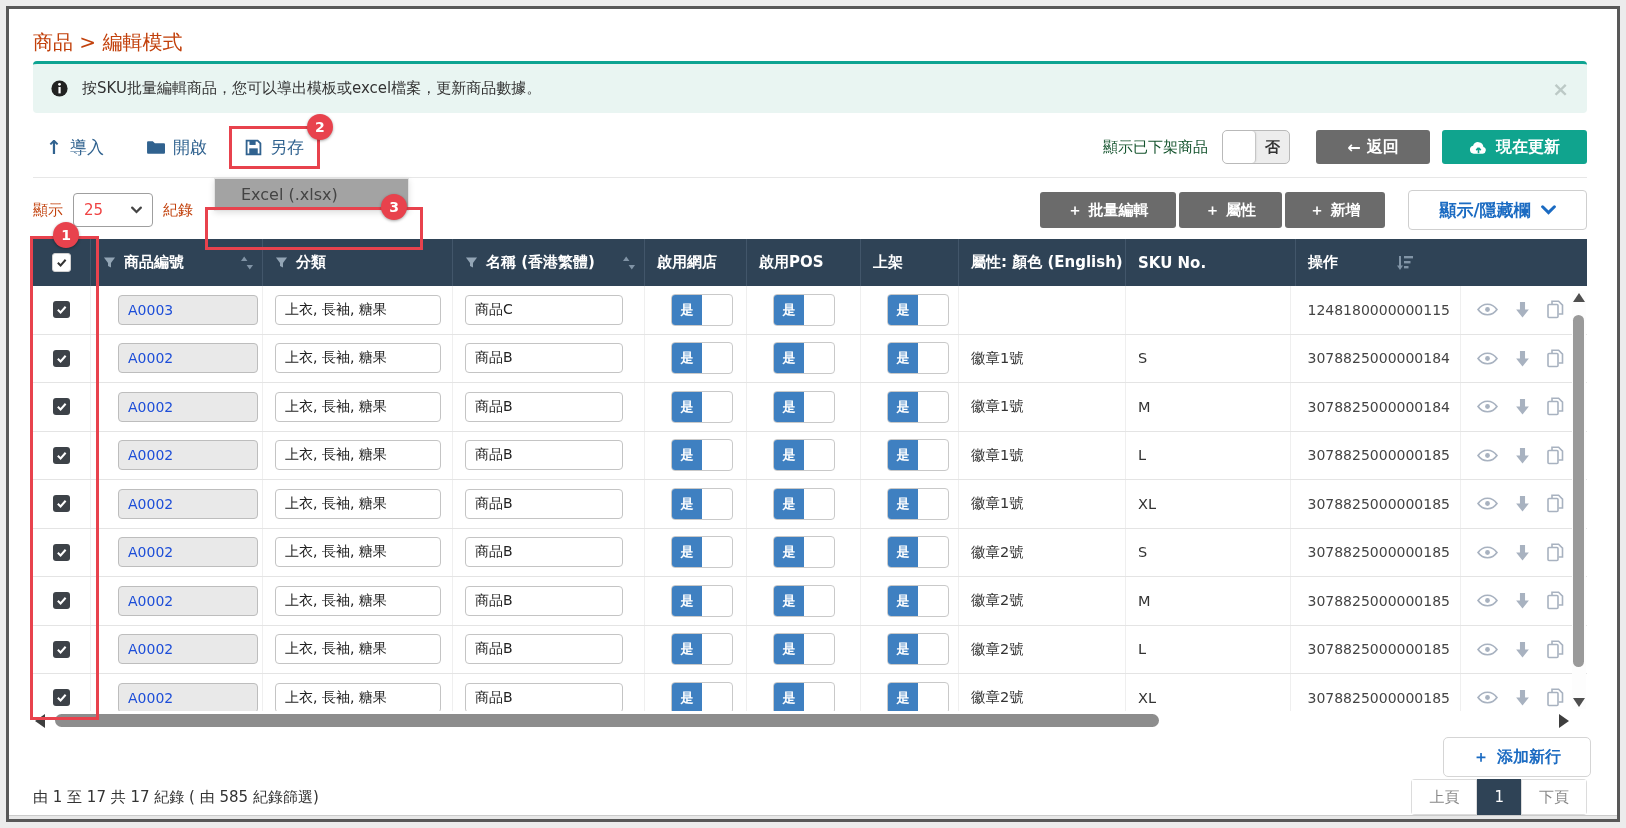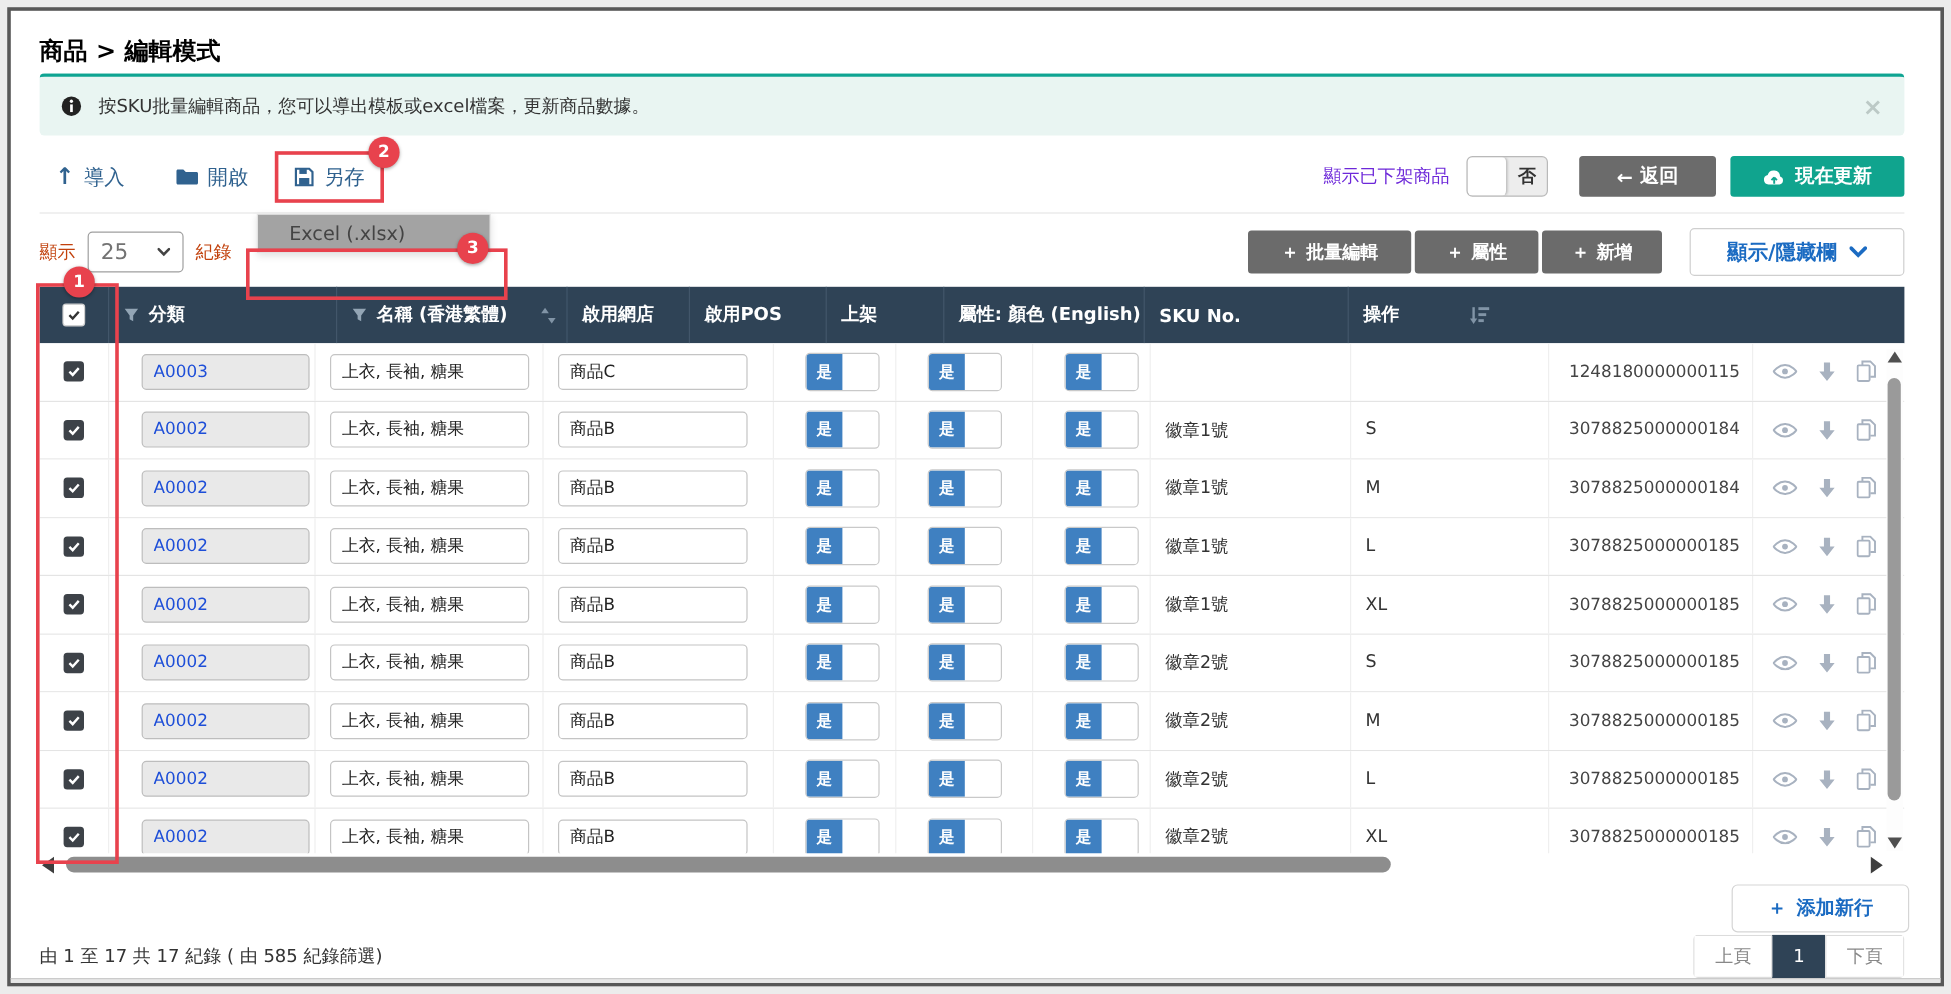--- a/index.html
+++ b/index.html
@@ -1,50 +1,50 @@
 <!DOCTYPE html>
 <html><head>
 <meta charset="utf-8">
 <style>
   html,body{margin:0;padding:0;width:1626px;height:828px;overflow:hidden;background:#ececec;
     font-family:"DejaVu Sans","Liberation Sans",sans-serif;}
   .window{position:fixed;inset:6px;border:3px solid #585858;background:#fff;}
   .ic{display:inline-block;vertical-align:middle;}
 
   
-  .page-title{position:absolute;top:20px;left:24px;font-size:20px;font-weight:bold;color:#000000;}
+  .page-title{position:absolute;top:20px;left:24px;font-size:20px;font-weight:normal;color:#c2410c;}
   .banner{position:absolute;top:52px;left:24px;width:1554px;height:52px;background:#e9f5f2;
     border-top:3px solid #0ea492;border-radius:4px;display:flex;align-items:center;padding:0 18px;box-sizing:border-box;}
   .banner .info-ic{color:#222;width:17px;height:17px;margin-right:14px;}
   .banner .btxt{font-size:15px;color:#333;}
   .banner .close{margin-left:auto;color:#bcc9c6;font-size:20px;font-weight:bold;cursor:pointer;line-height:1;}
 
   
   .row1{position:absolute;top:114px;left:24px;width:1554px;height:48px;display:flex;align-items:center;}
   .tool{display:inline-flex;align-items:center;gap:8px;color:#30628f;font-size:17px;cursor:pointer;}
   .tool .ic{color:#30628f;}
   .up-arrow{font-size:19px;font-weight:bold;line-height:1;}
   .redbox2{display:inline-flex;position:relative;border:3px solid #e8424d;padding:7px 13px;margin-left:22px;}
   .divider{position:absolute;top:168px;left:24px;width:1554px;height:1px;background:#e7e7e7;}
 
   .right1{margin-left:auto;display:flex;align-items:center;}
-  .offshelf-label{color:#6d28d9;font-size:15px;margin-right:14px;}
+  .offshelf-label{color:#14532d;font-size:15px;margin-right:14px;}
   .tg2{width:66px;height:32px;border:1px solid #b9b9b9;border-radius:5px;background:#ededed;display:flex;overflow:hidden;cursor:pointer;}
   .tg2 .knob{width:32px;background:#fff;border-right:1px solid #c6c6c6;border-radius:4px;box-shadow:0 0 2px rgba(0,0,0,.15);}
   .tg2 .lab{flex:1;display:flex;align-items:center;justify-content:center;font-size:15px;font-weight:bold;color:#333;}
   .btn{display:inline-flex;align-items:center;justify-content:center;cursor:pointer;box-sizing:border-box;}
   .btn-dark{background:#6b6b6b;color:#fff;font-size:16px;font-weight:bold;border-radius:3px;height:34px;}
   .btn-back{width:114px;margin-left:26px;}
   .btn-teal{background:#10a48e;color:#fff;font-size:16px;font-weight:bold;border-radius:3px;height:34px;width:145px;margin-left:12px;gap:8px;}
 
   
   .row2{position:absolute;top:176px;left:24px;width:1554px;height:50px;display:flex;align-items:center;}
   .len-label{font-size:15px;color:#c2410c;}
   .select{width:80px;height:34px;border:1px solid #9f9f9f;border-radius:4px;margin:0 10px;display:flex;align-items:center;
-    padding:0 10px;box-sizing:border-box;font-size:18px;color:#737373;cursor:pointer;background:#fff;}
+    padding:0 10px;box-sizing:border-box;font-size:15px;color:#ef4444;cursor:pointer;background:#fff;}
   .select .chev{margin-left:auto;color:#444;width:11px;height:8px;}
   .right2{margin-left:auto;display:flex;align-items:center;}
   .btn-sm{height:36px;font-size:15px;font-weight:bold;background:#6b6b6b;color:#fff;border-radius:3px;margin-left:3px;gap:6px;}
   .w136{width:136px}.w103{width:103px}.w100{width:100px}
   .btn-cols{width:179px;height:40px;background:#fff;border:1px solid #cfcfcf;border-radius:4px;color:#1b6bc2;
     font-size:17px;font-weight:bold;margin-left:23px;gap:10px;}
   .btn-cols .ic{color:#1b6bc2;width:15px;height:10px;}
 
   
   .dropdown{position:absolute;top:169px;left:205px;width:193px;background:#fff;border:1px solid #e2e2e2;
@@ -270,20 +270,29 @@
 
   <div class="tablewrap">
     <div class="thead">
       <div class="th c0">
         <span class="cb light">
             <svg class="ic ck">
               <use href="#s-check"></use>
             </svg>
           </span>
       </div>
+      <div class="th c1">
+        <svg class="ic funnel">
+            <use href="#s-funnel"></use>
+          </svg>
+        <span>商品編號</span>
+        <svg class="ic updown">
+            <use href="#s-updown"></use>
+          </svg>
+      </div>
       <div class="th c2">
         <svg class="ic funnel">
             <use href="#s-funnel"></use>
           </svg>
         <span>分類</span>
       </div>
       <div class="th c3">
         <svg class="ic funnel">
             <use href="#s-funnel"></use>
           </svg>

